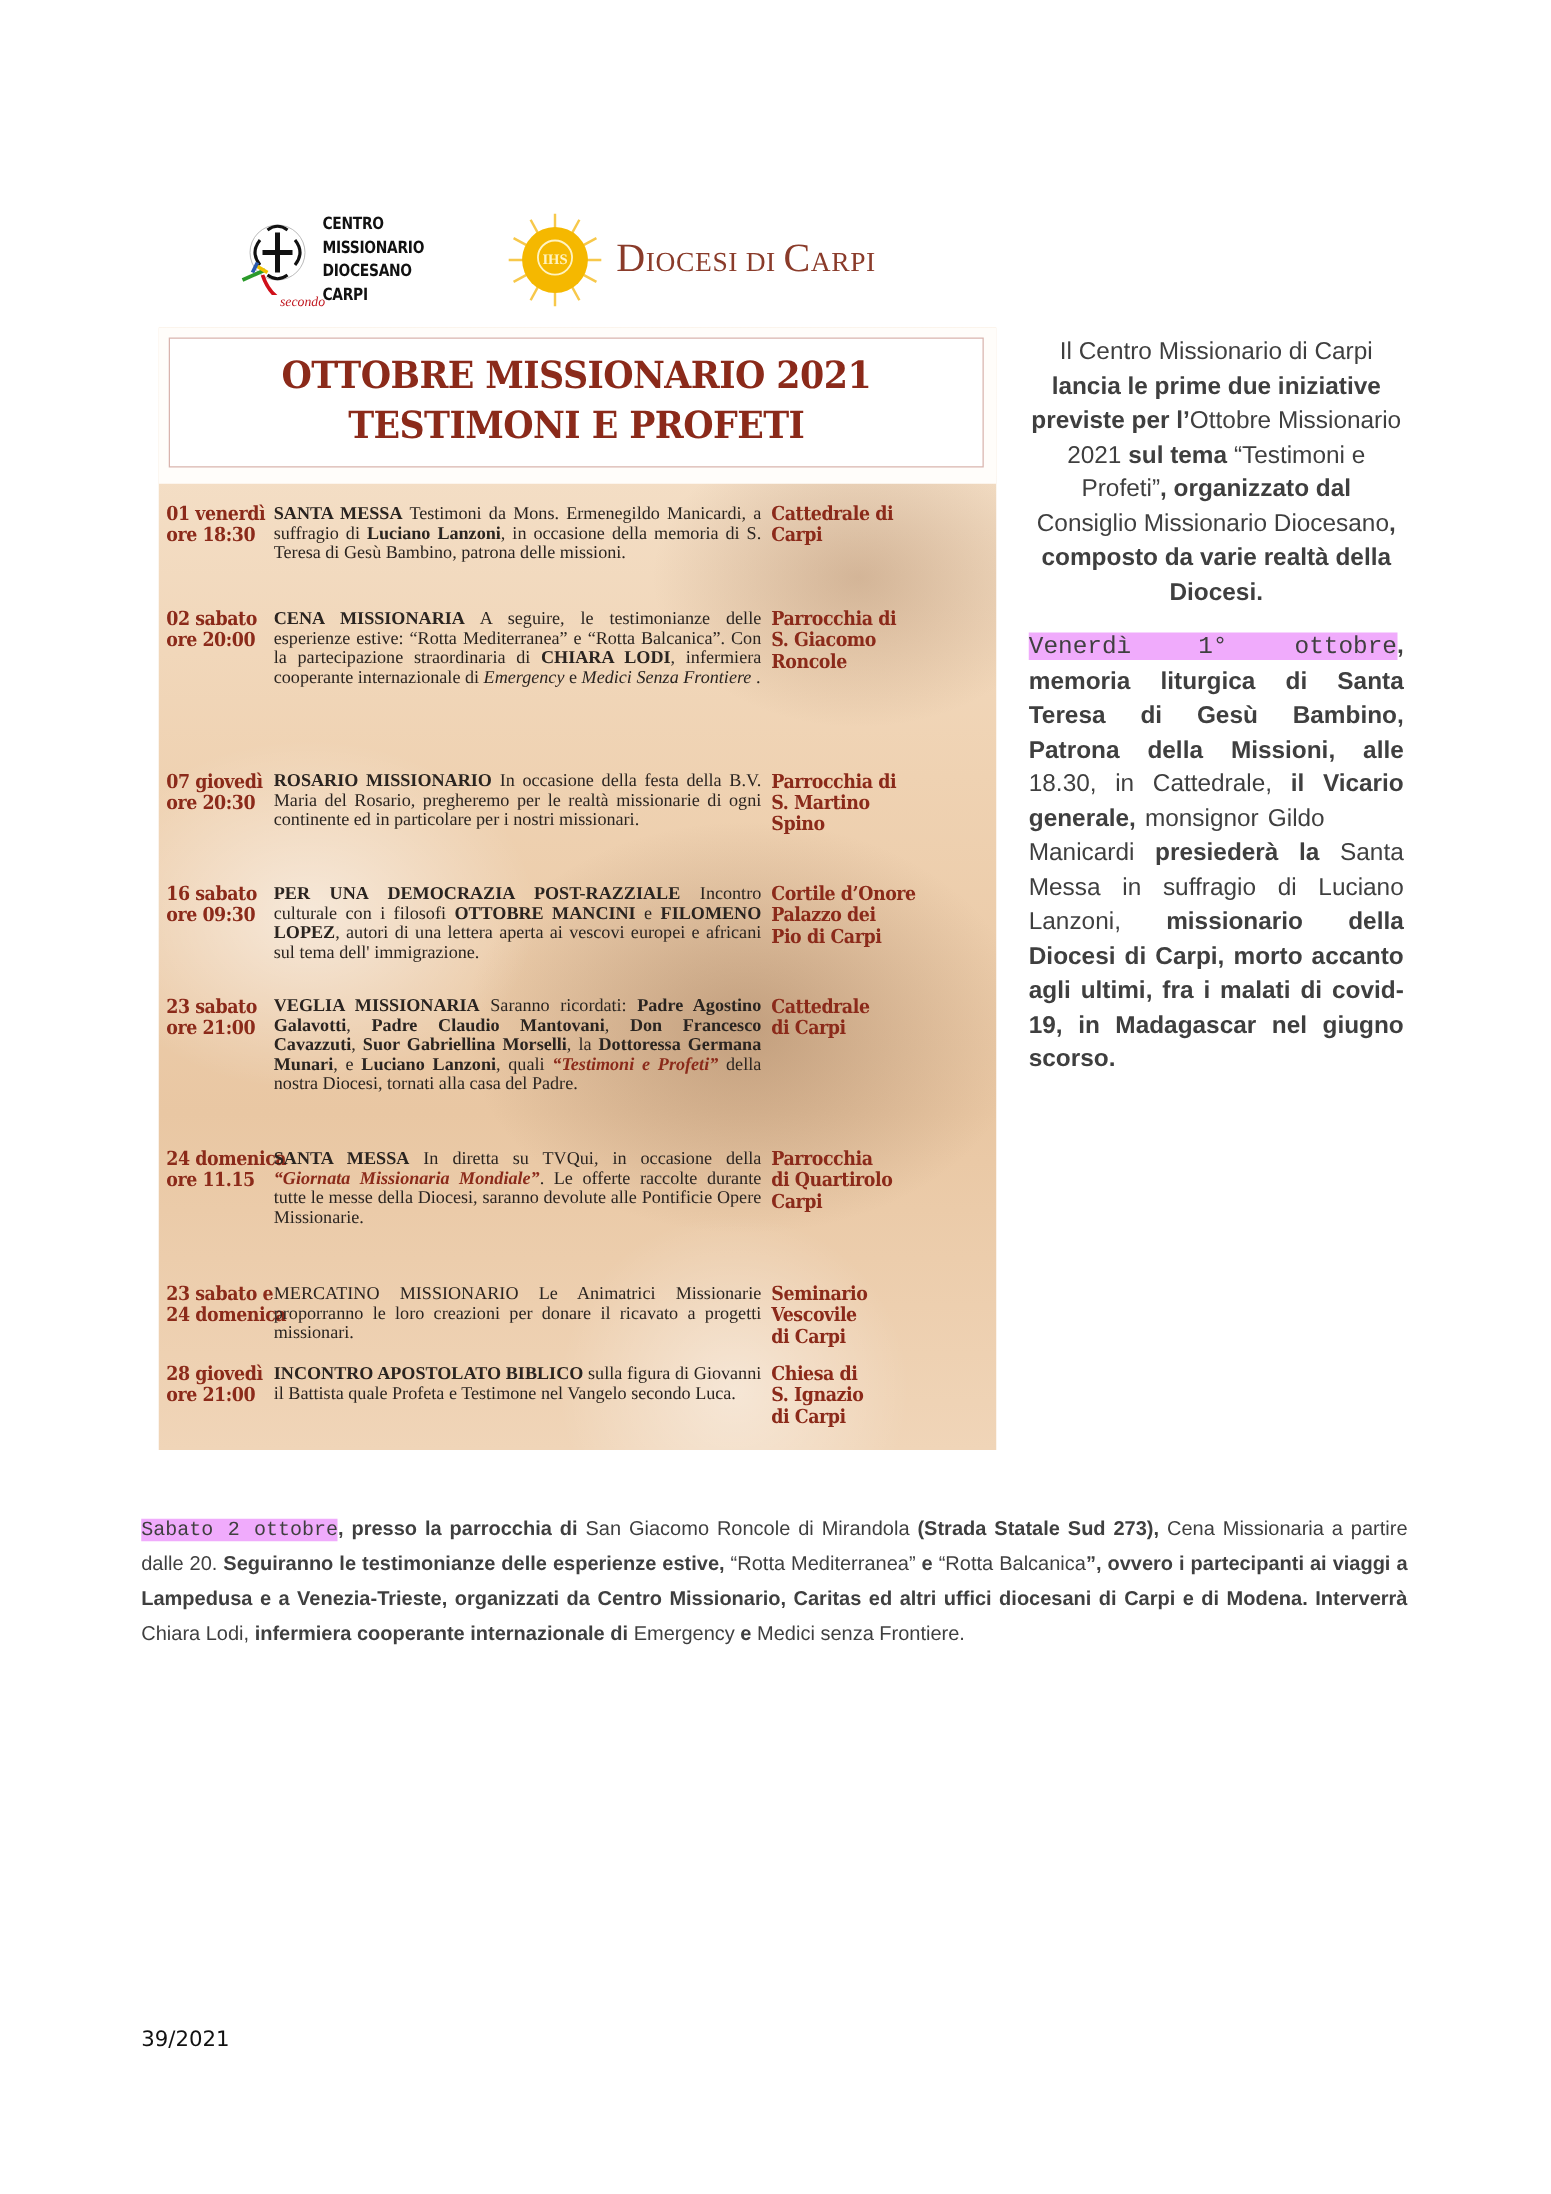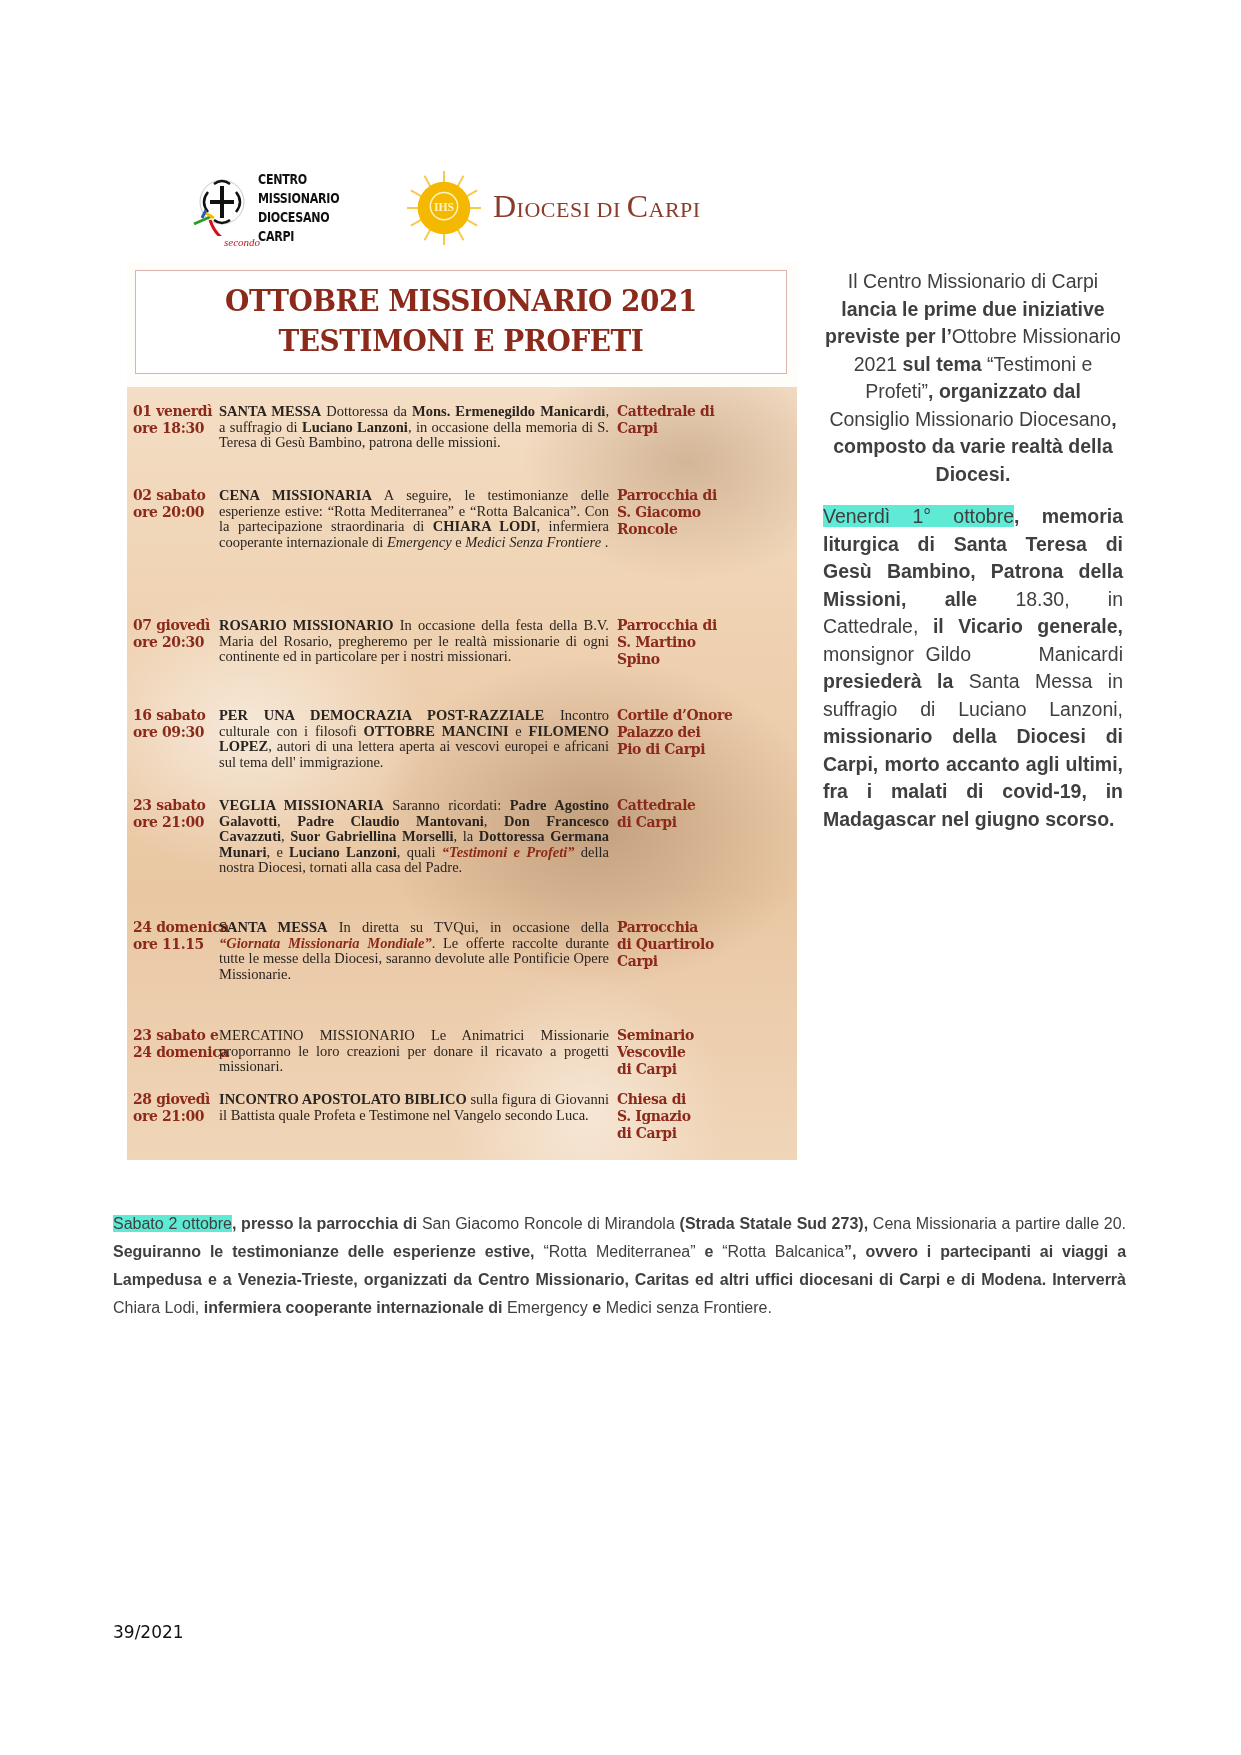--- a/index.html
+++ b/index.html
@@ -33,21 +33,21 @@
   .ev-desc { position: absolute; left: 92px; top: 2px; width: 390px; font-family: "Liberation Serif", serif; color: #2a2420; font-size: 14.5px; line-height: 15.5px; text-align: justify; }
   .ev-desc .it { font-style: italic; }
   .ev-desc .itred { font-style: italic; font-weight: bold; color: #8b2a1a; }
   .ev-place { position: absolute; left: 490px; top: 0; font-family: "DejaVu Serif", serif; font-weight: bold; color: #8b2a1a; font-size: 15.5px; line-height: 17px; letter-spacing: -0.4px; white-space: nowrap; transform: scaleX(0.9); transform-origin: left top; }
 
   
   .side { position: absolute; left: 823px; top: 268px; width: 300px; font-size: 19.5px; line-height: 27.5px; color: #3f3f3f; }
   .side p { margin: 0; }
   .side .p1 { text-align: center; }
   .side .p2 { text-align: justify; margin-top: 15px; }
-  .hl-yellow { background: #5eead4; }
+  .hl-yellow { background: #f0abfc; font-family: Liberation Mono, monospace; }
   .indent { display: inline-block; width: 56px; }
 
   
   .bottom { position: absolute; left: 113px; top: 1210px; width: 1013px; font-size: 16px; line-height: 28px; color: #3f3f3f; text-align: justify; }
 
   .footer { position: absolute; left: 113px; top: 1622px; font-family: "DejaVu Sans", sans-serif; font-size: 17px; color: #111; }
 </style>
 </head>
 <body>
 
@@ -103,21 +103,21 @@
       <div>OTTOBRE MISSIONARIO 2021</div>
       <div>TESTIMONI E PROFETI</div>
     </div>
   </div>
 
   <div class="event" style="top:140px">
     <div class="ev-date">
         <div>01 venerdì</div>
         <div>ore 18:30</div>
       </div>
-    <div class="ev-desc"><span style="font-weight: bold;">SANTA MESSA</span><span> Dottoressa da </span><span style="font-weight: bold;">Mons. Ermenegildo Manicardi</span><span>, a suffragio di </span><span style="font-weight: bold;">Luciano Lanzoni</span><span>, in occasione della memoria di S. Teresa di Gesù Bambino, patrona delle missioni.</span></div>
+    <div class="ev-desc"><span style="font-weight: bold;">SANTA MESSA</span><span> Testimoni da </span><span style="font-weight: normal;">Mons. Ermenegildo Manicardi</span><span>, a suffragio di </span><span style="font-weight: bold;">Luciano Lanzoni</span><span>, in occasione della memoria di S. Teresa di Gesù Bambino, patrona delle missioni.</span></div>
     <div class="ev-place">
         <div>Cattedrale di</div>
         <div>Carpi</div>
       </div>
   </div>
 
   <div class="event" style="top:224px">
     <div class="ev-date">
         <div>02 sabato</div>
         <div>ore 20:00</div>

